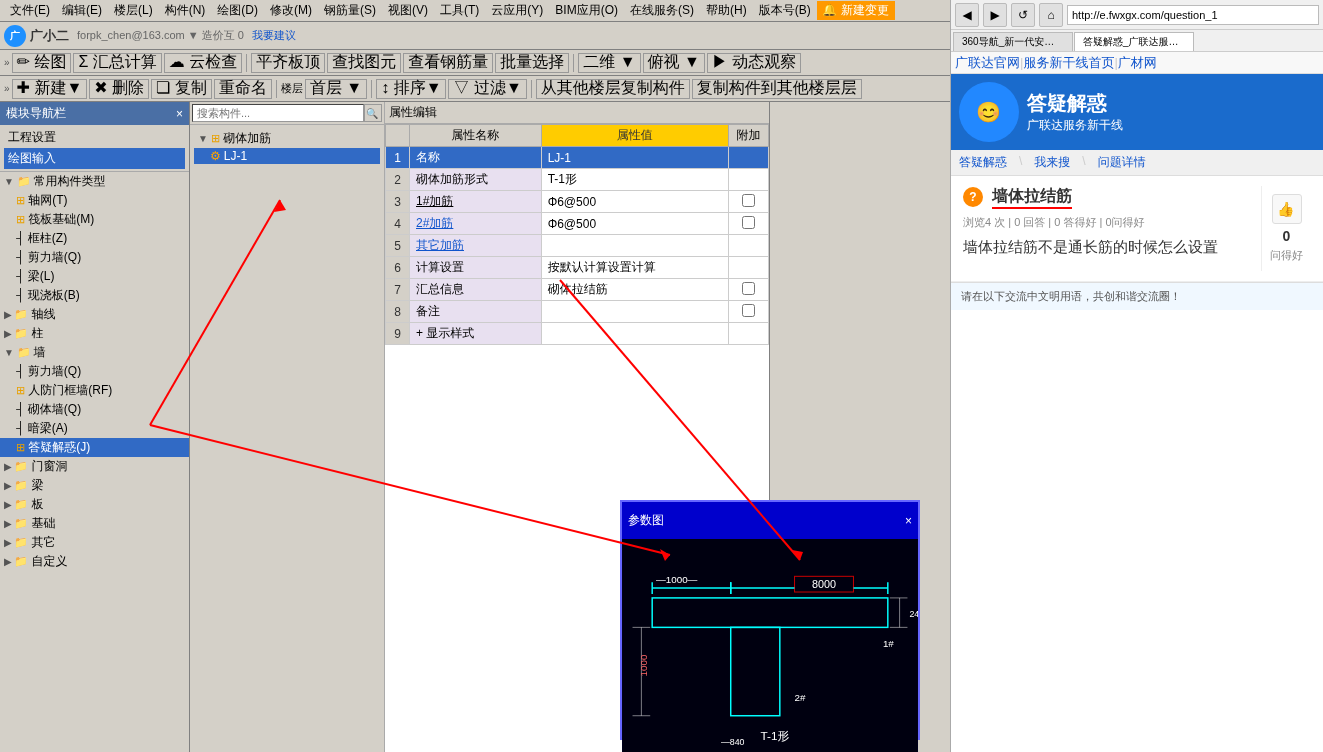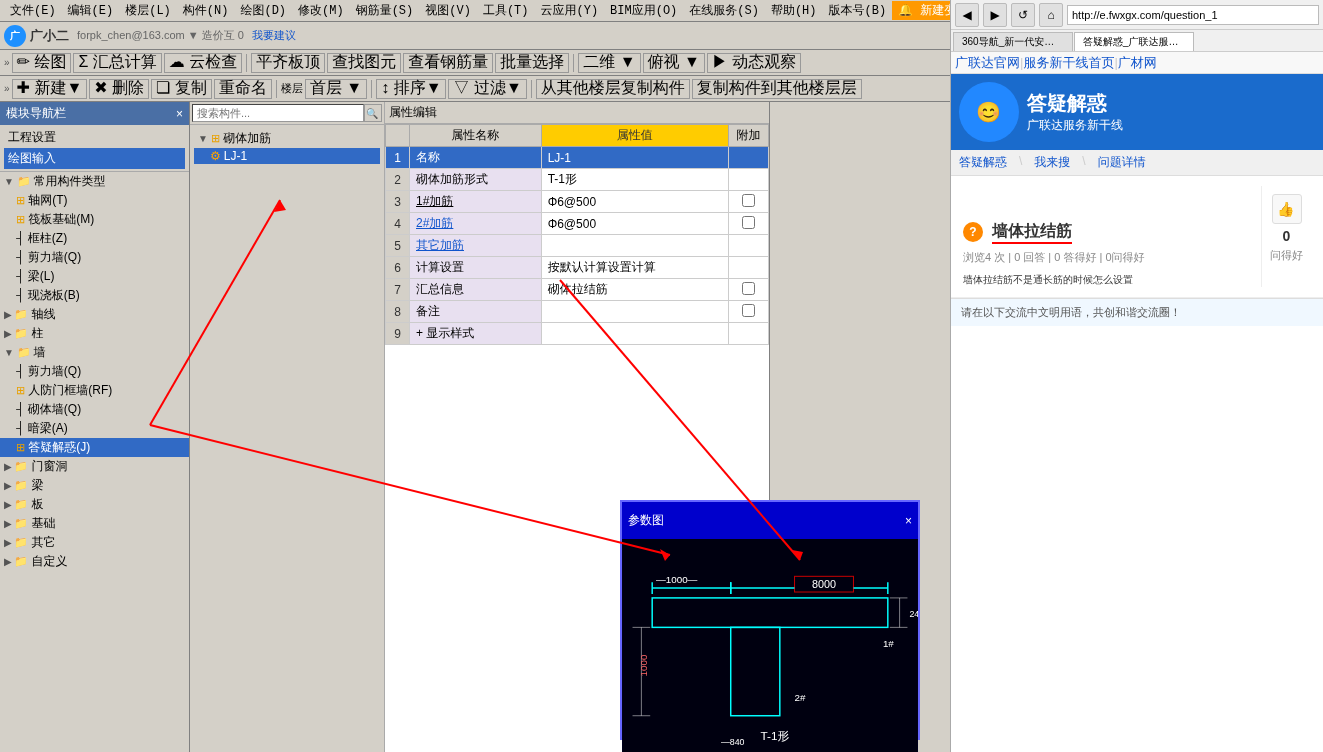--- a/index.html
+++ b/index.html
@@ -21,21 +21,20 @@
       display: flex;
       align-items: center;
       padding: 0 4px;
       border-bottom: 1px solid #808080;
       font-size: 12px;
     }
     .menu-bar span {
       padding: 0 6px;
       cursor: pointer;
       white-space: nowrap;
-      font-family: Liberation Mono, monospace;
     }
 
     
     .logo-bar {
       height: 28px;
       background: #d4d0c8;
       display: flex;
       align-items: center;
       padding: 2px 4px;
       border-bottom: 1px solid #808080;
@@ -369,29 +368,28 @@
     .question-title {
       font-size: 16px;
       font-weight: bold;
       color: #333;
       margin-bottom: 6px;
     }
     .question-underline {
       border-bottom: 2px solid red;
       display: inline-block;
       margin-bottom: 6px;
-      margin-top: 35px;
     }
     .question-stats {
       font-size: 11px;
       color: #888;
       margin-bottom: 8px;
     }
     .question-body {
-      font-size: 10px;
+      font-size: 15px;
       color: #333;
     }
 
     .vote-section {
       display: flex;
       flex-direction: column;
       align-items: center;
       padding: 8px;
       border-left: 1px solid #eee;
       min-width: 50px;

